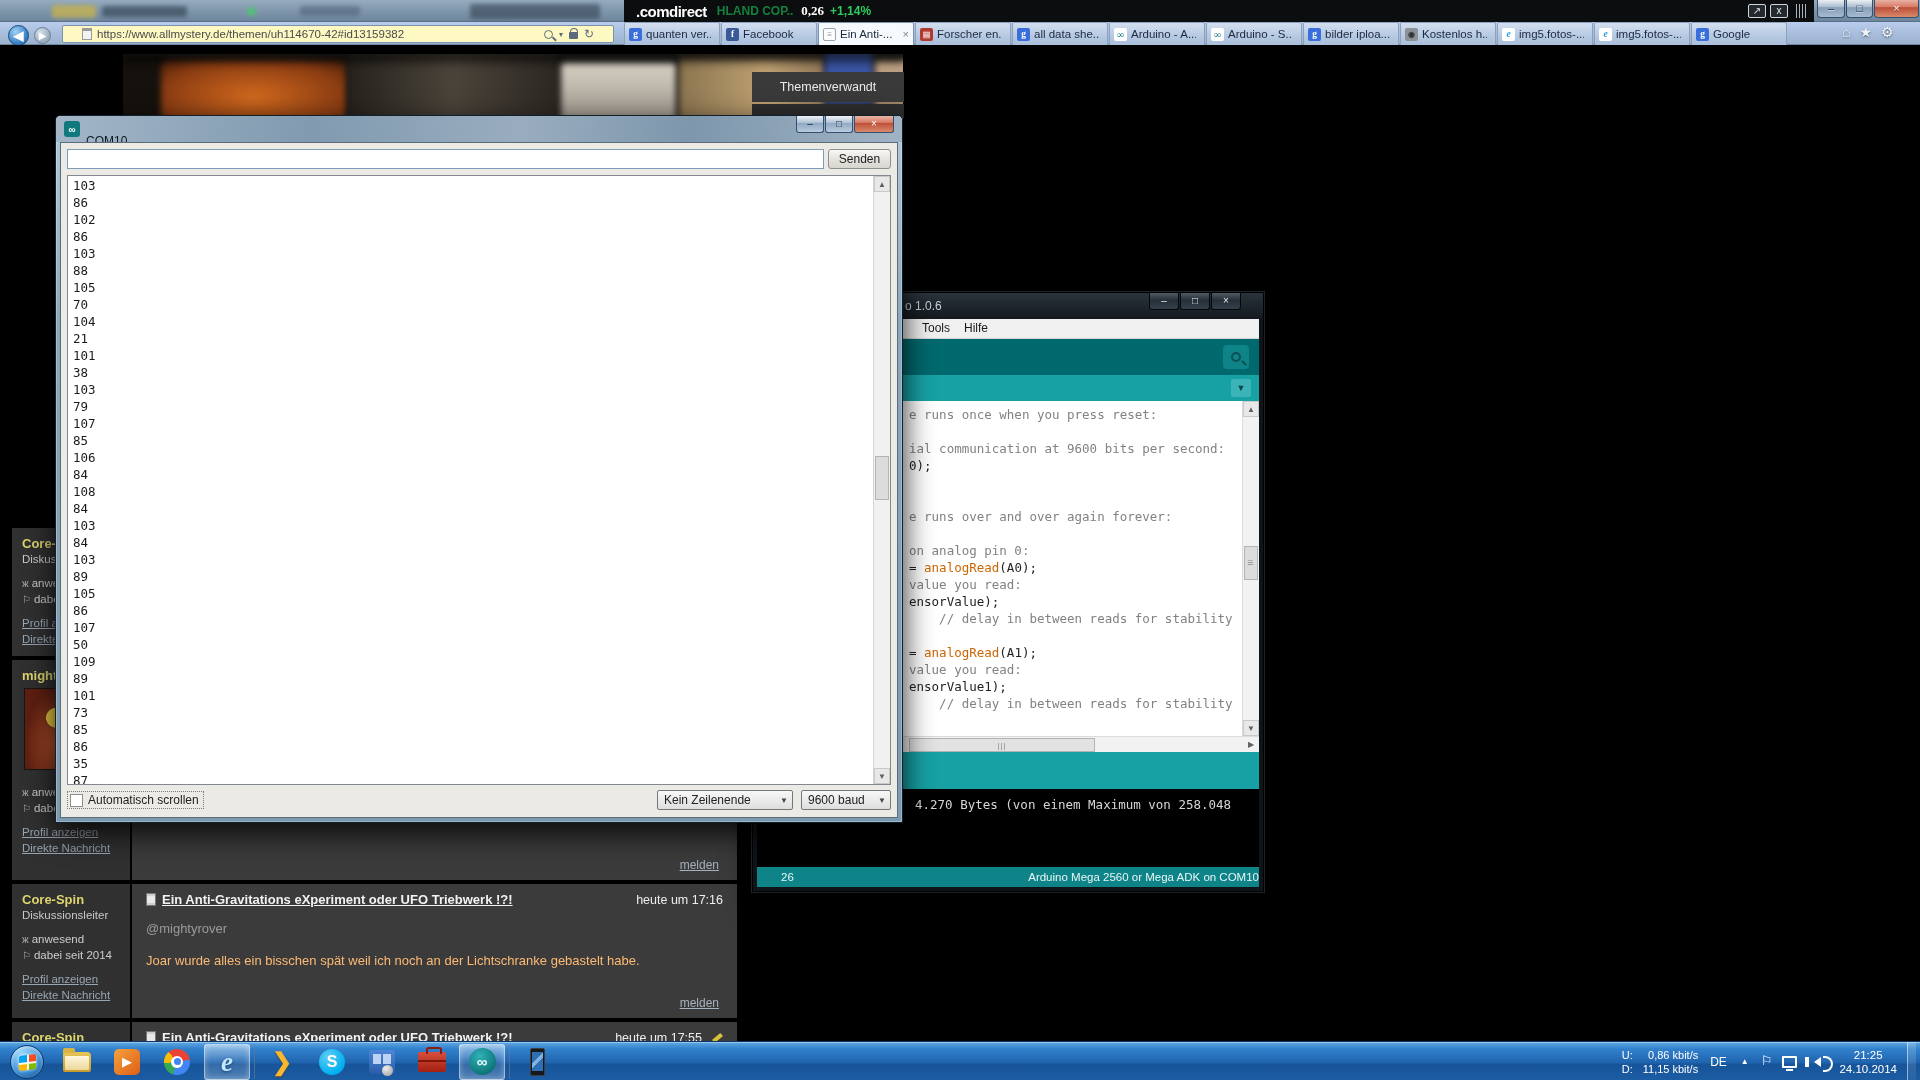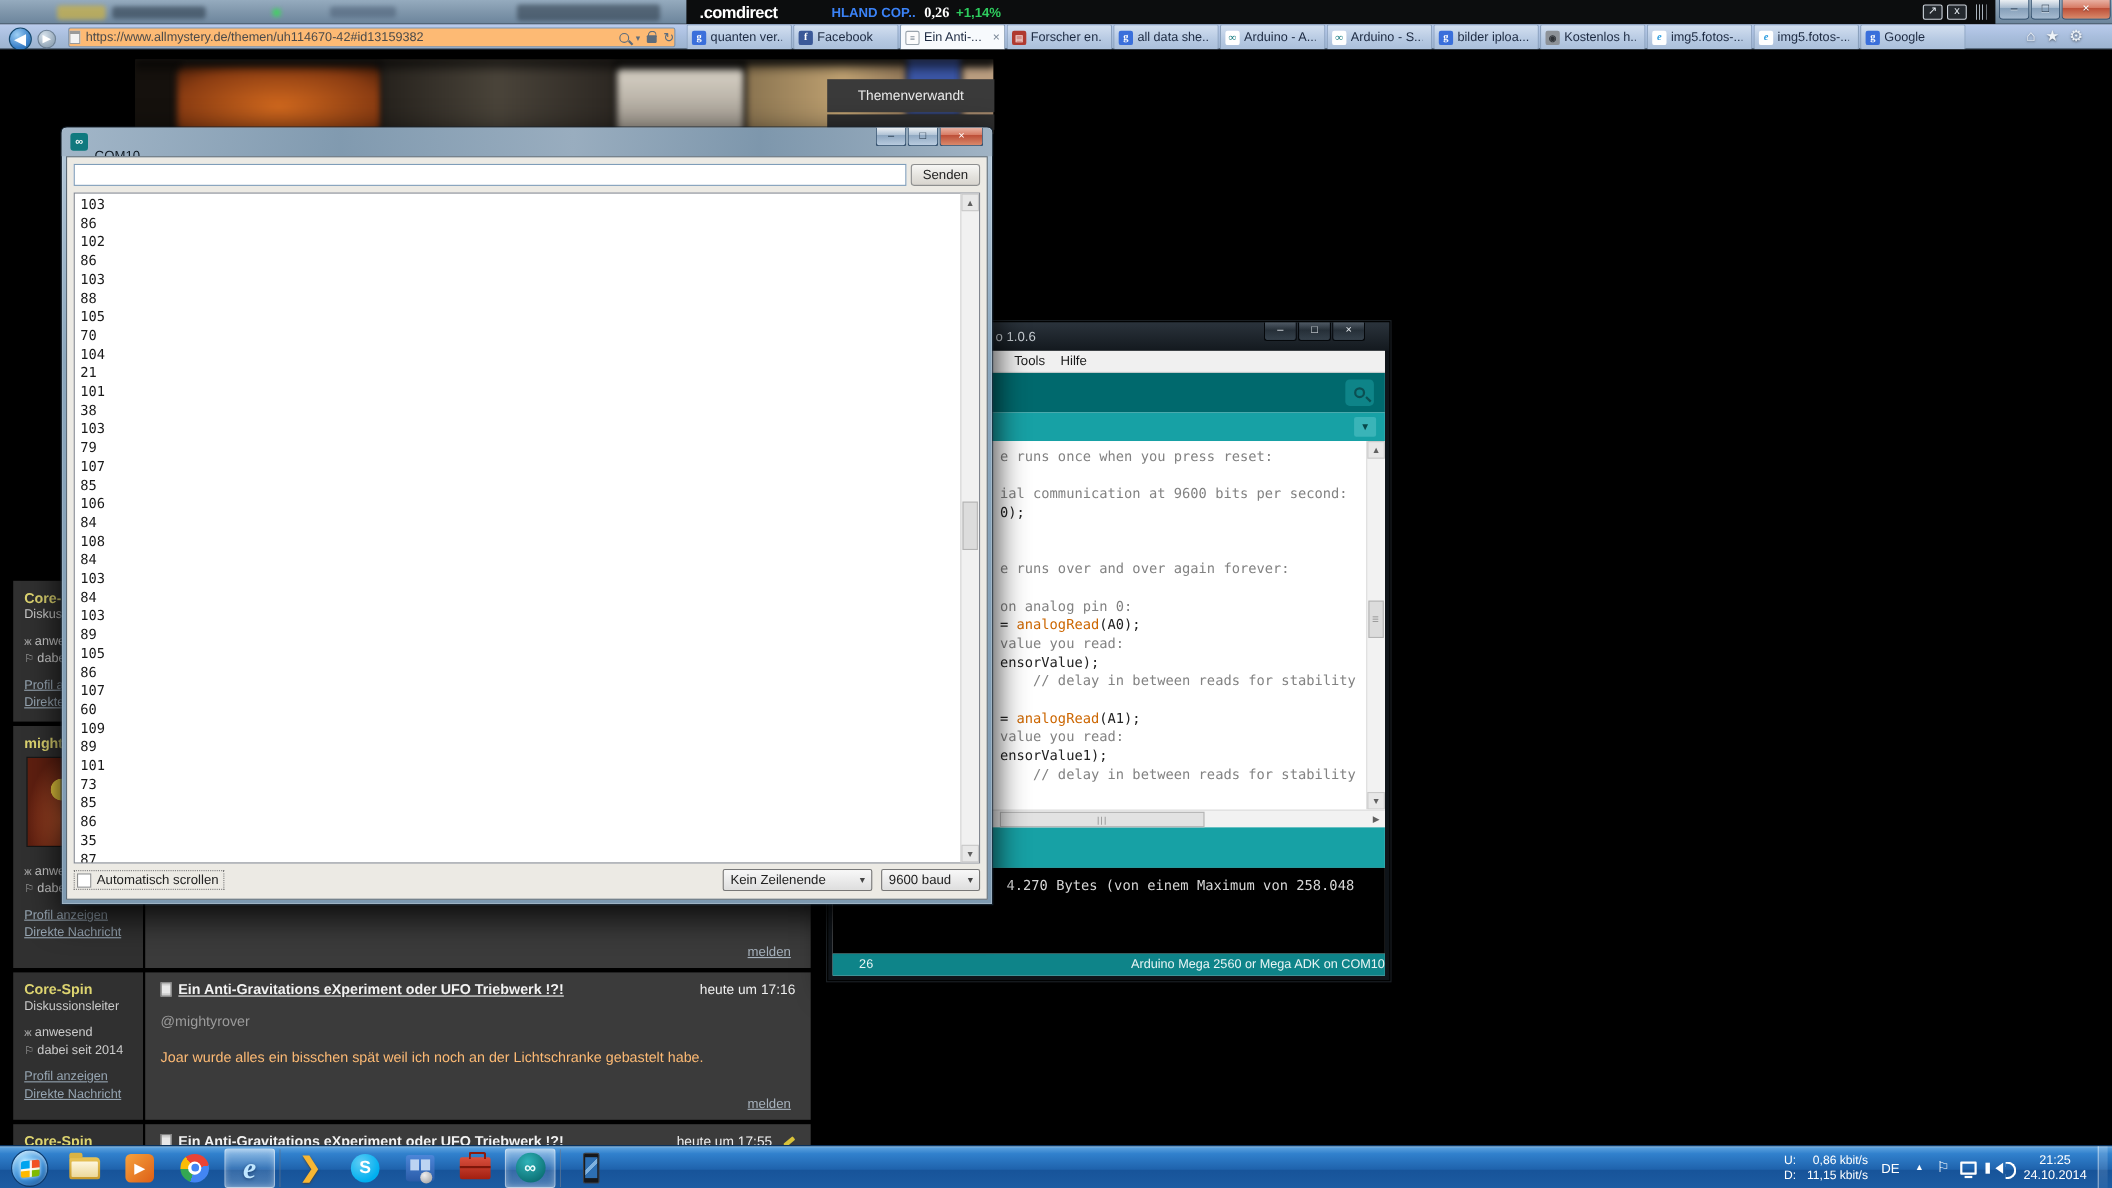--- a/index.html
+++ b/index.html
@@ -14,21 +14,21 @@
   .ghost{position:absolute;border-radius:3px;filter:blur(2px);}
   .g1{left:52px;top:5px;width:44px;height:13px;background:#c9b24a;opacity:.75;}
   .g2{left:102px;top:6px;width:85px;height:11px;background:#2e3e4e;opacity:.6;}
   .g3{left:300px;top:6px;width:60px;height:10px;background:#41536a;opacity:.45;}
   .g4{left:248px;top:8px;width:7px;height:7px;background:#3fd45f;opacity:.9;border-radius:1px;}
   .g5{left:470px;top:4px;width:130px;height:15px;background:#2c3a48;opacity:.55;}
 
   .ticker{position:absolute;left:624px;top:0;width:1190px;height:22px;background:#0c0d0e;
     display:flex;align-items:center;color:#fff;}
   .ticker-logo{font-size:15px;font-weight:bold;letter-spacing:-.5px;padding:0 10px 0 12px;}
-  .ticker-sym{font-size:12px;font-weight:bold;color:#3b82f6;margin-left:39px;}
+  .ticker-sym{font-size:12px;font-weight:bold;color:#15803d;}
   .ticker-val{font-size:13px;font-weight:bold;margin-left:8px;font-family:Liberation Serif, serif;}
   .ticker-chg{font-size:12px;font-weight:bold;color:#2ecc5e;margin-left:6px;}
   .ticker-btns{margin-left:auto;display:flex;align-items:center;gap:4px;padding-right:8px;}
   .tk-btn{width:18px;height:14px;border:1px solid #cfd6dd;border-radius:2px;color:#e8eef4;
     font-size:10px;line-height:12px;text-align:center;background:#24292e;}
   .tk-grip{width:10px;height:14px;margin-left:4px;
     background:repeating-linear-gradient(90deg,#aab4bd 0 1px,transparent 1px 3px);}
 
   .cap-btns{position:absolute;left:1816px;top:0;display:flex;}
   .cap-btn{height:18px;border:1px solid #33506e;border-top:none;border-radius:0 0 4px 4px;
@@ -38,22 +38,22 @@
     background:linear-gradient(180deg,#e8b0a2,#d77c66 40%,#bd4f38 45%,#d98a6b);color:#fff;text-shadow:0 1px 1px rgba(0,0,0,.4);}
 
   .b-nav{left:0;top:22px;width:1920px;height:23px;
     background:linear-gradient(180deg,#bacced,#a9bedd 50%,#9cb3cf);border-bottom:1px solid #6f86a0;}
   .nav-back{left:8px;top:25px;width:21px;height:21px;border-radius:50%;
     background:radial-gradient(circle at 35% 30%,#9fd0f5,#3f85cc 60%,#1d5da0);border:1px solid #14496f;
     color:#fff;font-size:13px;line-height:19px;text-align:center;font-weight:bold;}
   .nav-fwd{left:34px;top:27px;width:17px;height:17px;border-radius:50%;
     background:radial-gradient(circle at 35% 30%,#d7e2ec,#97aabb 70%);border:1px solid #6d8094;
     color:#fff;font-size:10px;line-height:15px;text-align:center;}
-  .urlbar{left:62px;top:25px;width:552px;height:18px;background:#fdba74;border:1px solid #7c93ad;border-radius:2px;
-    display:flex;align-items:center;padding:0 0;gap:5px;}
+  .urlbar{left:62px;top:25px;width:552px;height:18px;background:#fef9c3;border:1px solid #7c93ad;border-radius:2px;
+    display:flex;align-items:center;padding:0 19px;gap:5px;}
   .url-favicon{width:10px;height:12px;background:#f3f3f3;border:1px solid #9a9a9a;border-top-width:3px;flex:0 0 auto;}
   .url-text{font-size:11.5px;color:#4a4a4a;white-space:nowrap;overflow:hidden;flex:1;}
   .url-icons{display:flex;align-items:center;gap:6px;flex:0 0 auto;color:#5d6c7c;}
   .i-mag{width:9px;height:9px;border:1.5px solid #5d6c7c;border-radius:50%;position:relative;}
   .i-mag::after{content:"";position:absolute;left:7px;top:7px;width:5px;height:1.5px;background:#5d6c7c;transform:rotate(45deg);}
   .i-caret{font-size:8px;}
   .i-lock{width:9px;height:7px;background:#5d6c7c;border-radius:1px;position:relative;margin-top:3px;}
   .i-lock::before{content:"";position:absolute;left:1.5px;top:-4px;width:6px;height:5px;border:1.5px solid #5d6c7c;border-bottom:none;border-radius:4px 4px 0 0;}
   .i-refresh{font-size:12px;line-height:12px;}
 
@@ -617,21 +617,21 @@
             <div class="s-line">84</div>
             <div class="s-line">108</div>
             <div class="s-line">84</div>
             <div class="s-line">103</div>
             <div class="s-line">84</div>
             <div class="s-line">103</div>
             <div class="s-line">89</div>
             <div class="s-line">105</div>
             <div class="s-line">86</div>
             <div class="s-line">107</div>
-            <div class="s-line">60</div>
+            <div class="s-line">50</div>
             <div class="s-line">109</div>
             <div class="s-line">89</div>
             <div class="s-line">101</div>
             <div class="s-line">73</div>
             <div class="s-line">85</div>
             <div class="s-line">86</div>
             <div class="s-line">35</div>
             <div class="s-line">87</div>
           </div>
         <div class="ser-scroll">

